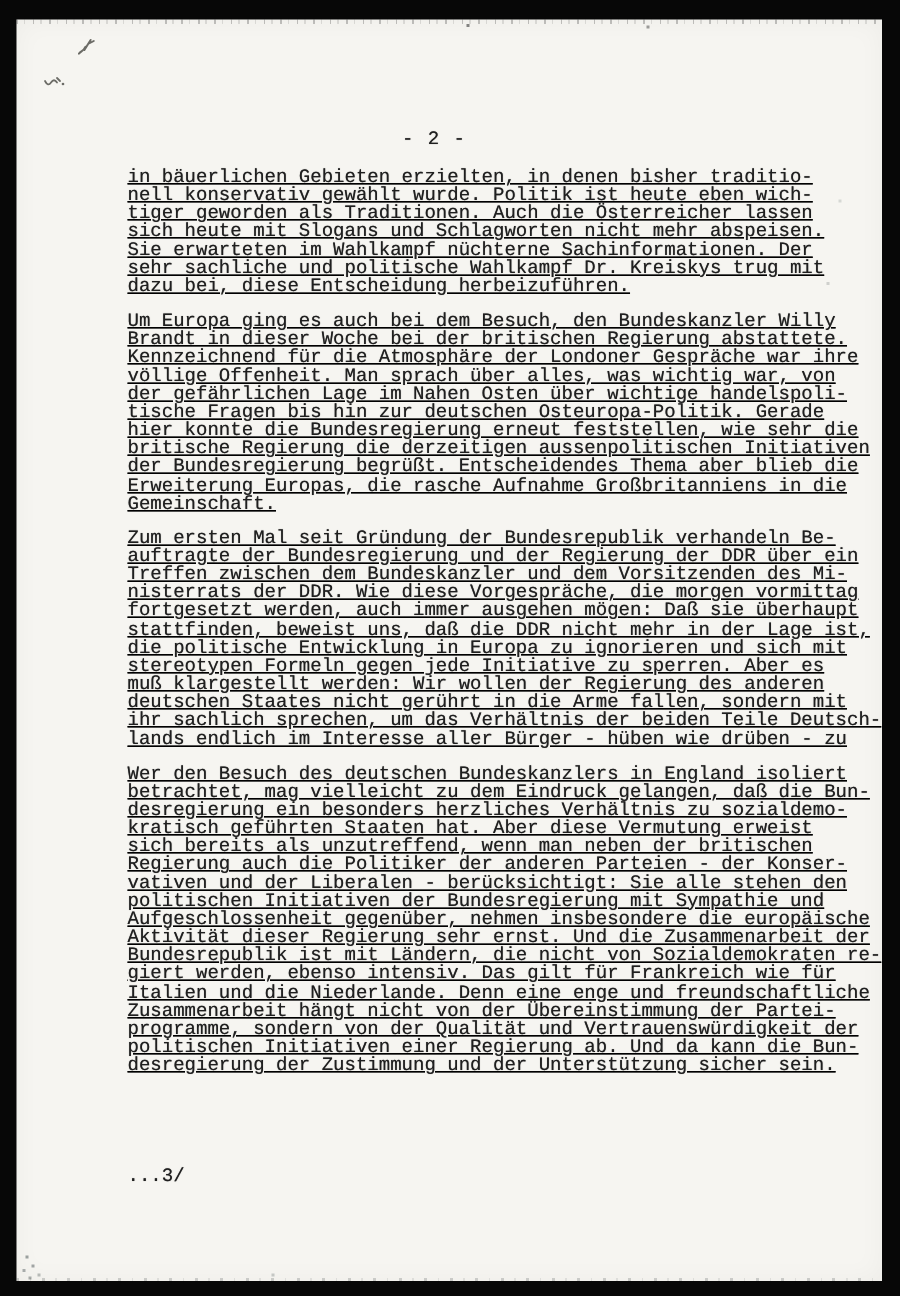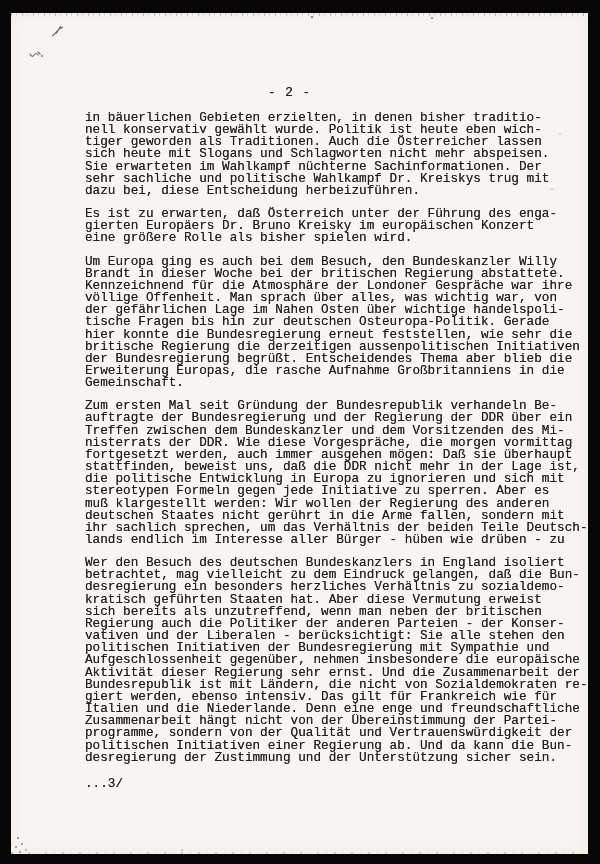--- a/index.html
+++ b/index.html
@@ -67,20 +67,21 @@
     transform:translateX(-10px);
     font-size:12.7px;
     letter-spacing:1px;
     color:var(--ink);
     text-shadow:0 0 .5px rgba(31,31,31,.8);
   }
   .doc-body{
     position:absolute;
     left:74px;top:99px;
     width:506px;
+    text-decoration:underline;
   }
   .doc-body p{
     white-space:pre;
     font-size:12.7px;
     line-height:12.15px;
     margin:0 0 11px 0;
     color:var(--ink);
     text-shadow:0 0 .5px rgba(31,31,31,.75);
   }
   .footer{
@@ -119,23 +120,20 @@
     <div class="page-number">- 2 -</div>
 
     <div class="doc-body">
         <p>in bäuerlichen Gebieten erzielten, in denen bisher traditio-
 nell konservativ gewählt wurde. Politik ist heute eben wich-
 tiger geworden als Traditionen. Auch die Österreicher lassen
 sich heute mit Slogans und Schlagworten nicht mehr abspeisen.
 Sie erwarteten im Wahlkampf nüchterne Sachinformationen. Der
 sehr sachliche und politische Wahlkampf Dr. Kreiskys trug mit
 dazu bei, diese Entscheidung herbeizuführen.</p>
-        <p>Es ist zu erwarten, daß Österreich unter der Führung des enga-
-gierten Europäers Dr. Bruno Kreisky im europäischen Konzert
-eine größere Rolle als bisher spielen wird.</p>
         <p>Um Europa ging es auch bei dem Besuch, den Bundeskanzler Willy
 Brandt in dieser Woche bei der britischen Regierung abstattete.
 Kennzeichnend für die Atmosphäre der Londoner Gespräche war ihre
 völlige Offenheit. Man sprach über alles, was wichtig war, von
 der gefährlichen Lage im Nahen Osten über wichtige handelspoli-
 tische Fragen bis hin zur deutschen Osteuropa-Politik. Gerade
 hier konnte die Bundesregierung erneut feststellen, wie sehr die
 britische Regierung die derzeitigen aussenpolitischen Initiativen
 der Bundesregierung begrüßt. Entscheidendes Thema aber blieb die
 Erweiterung Europas, die rasche Aufnahme Großbritanniens in die

